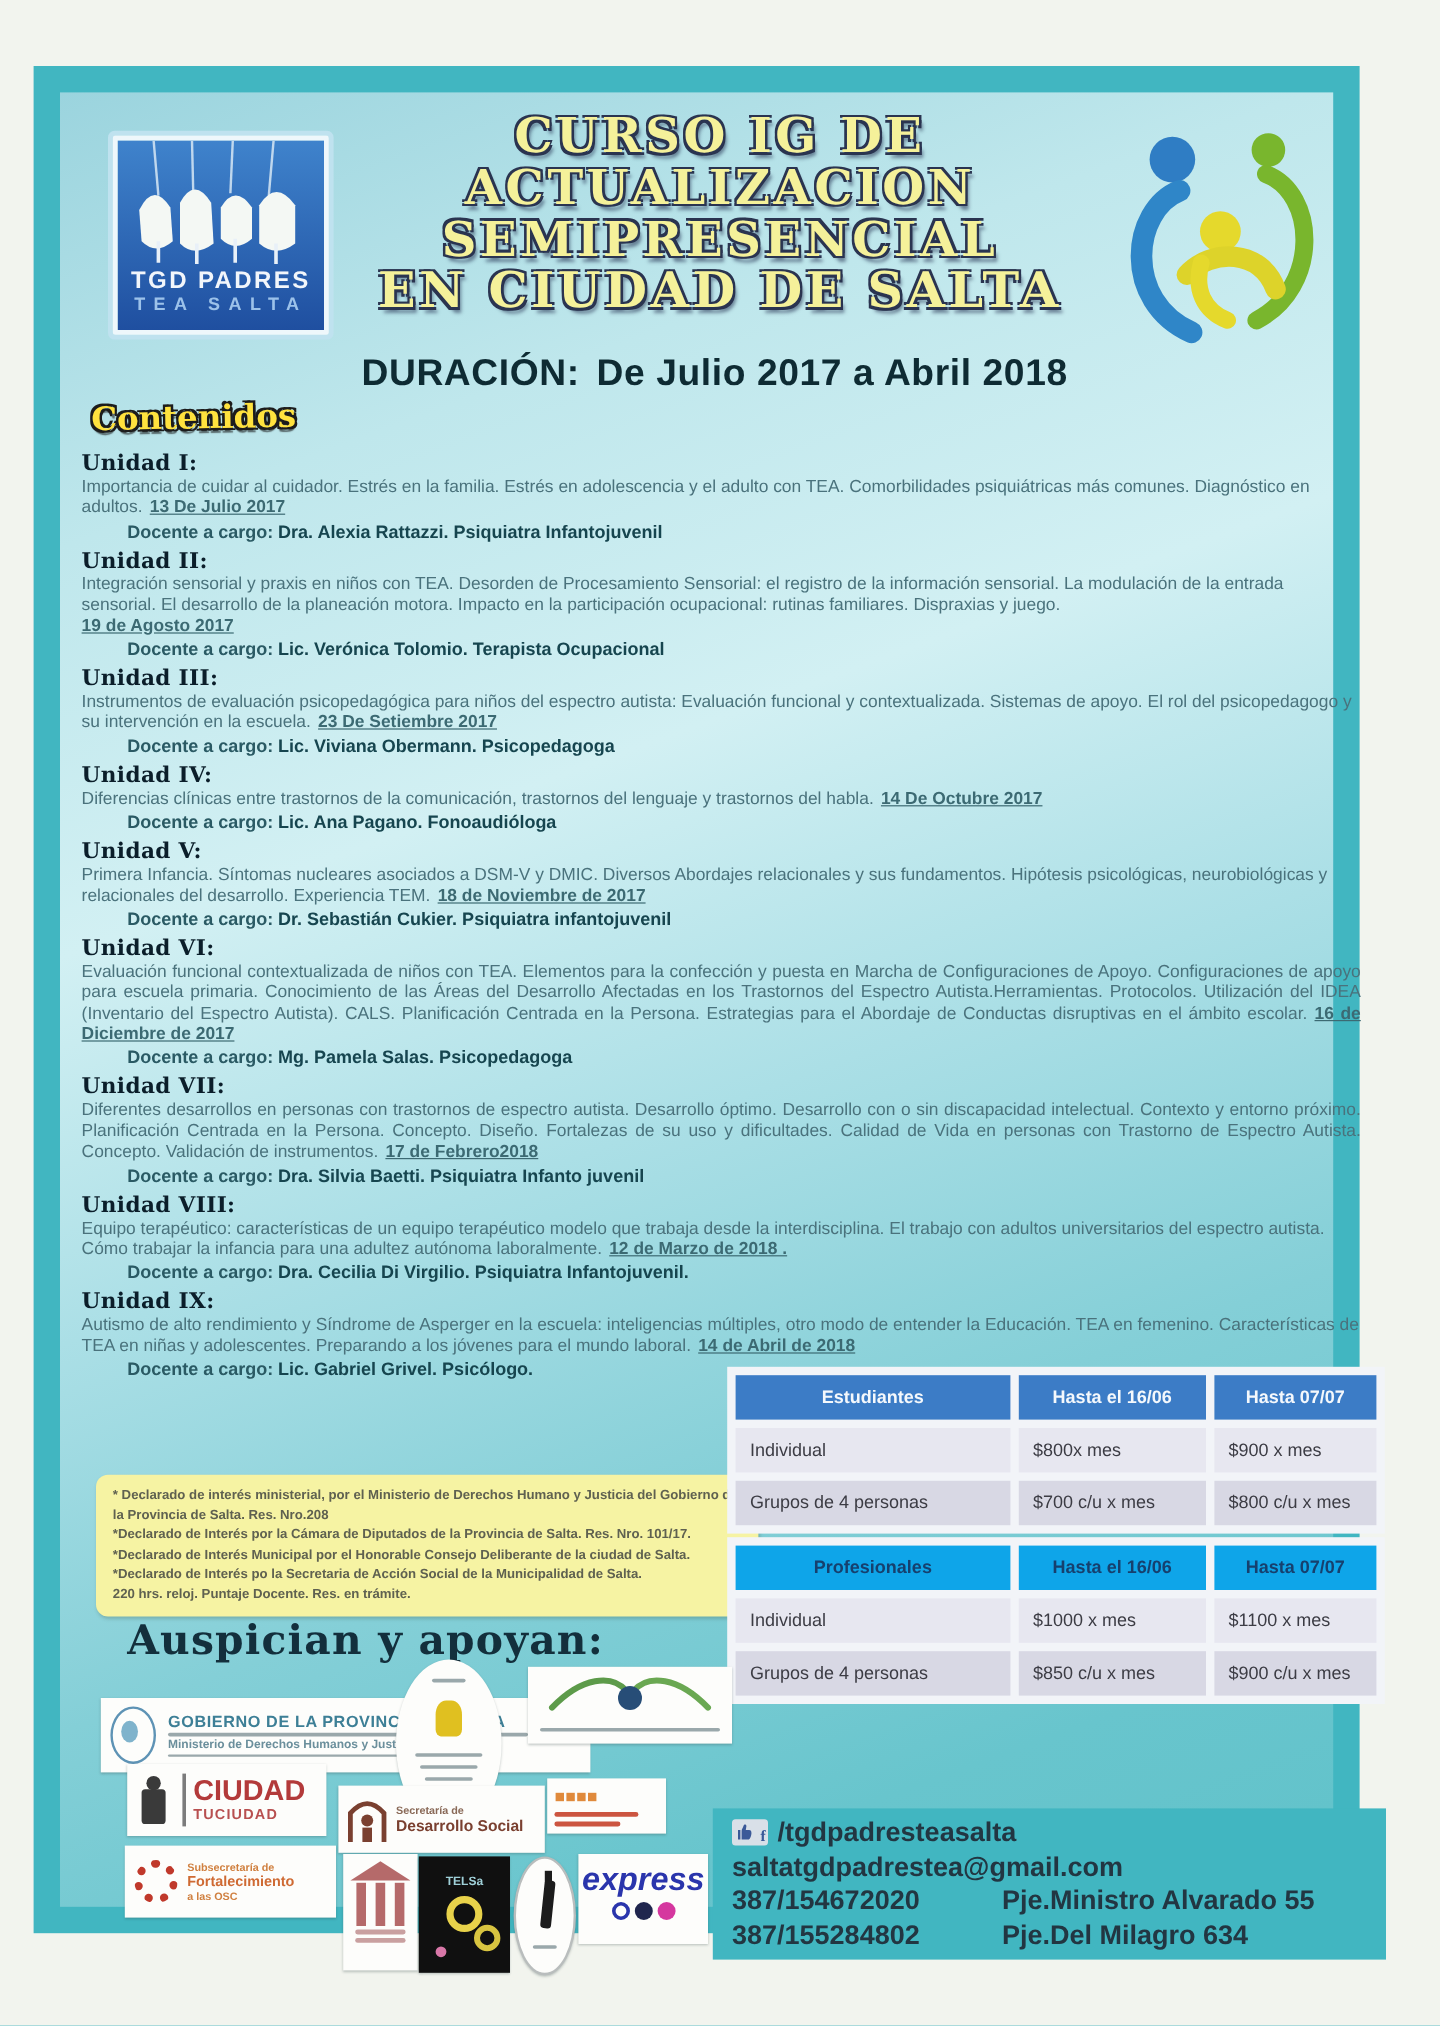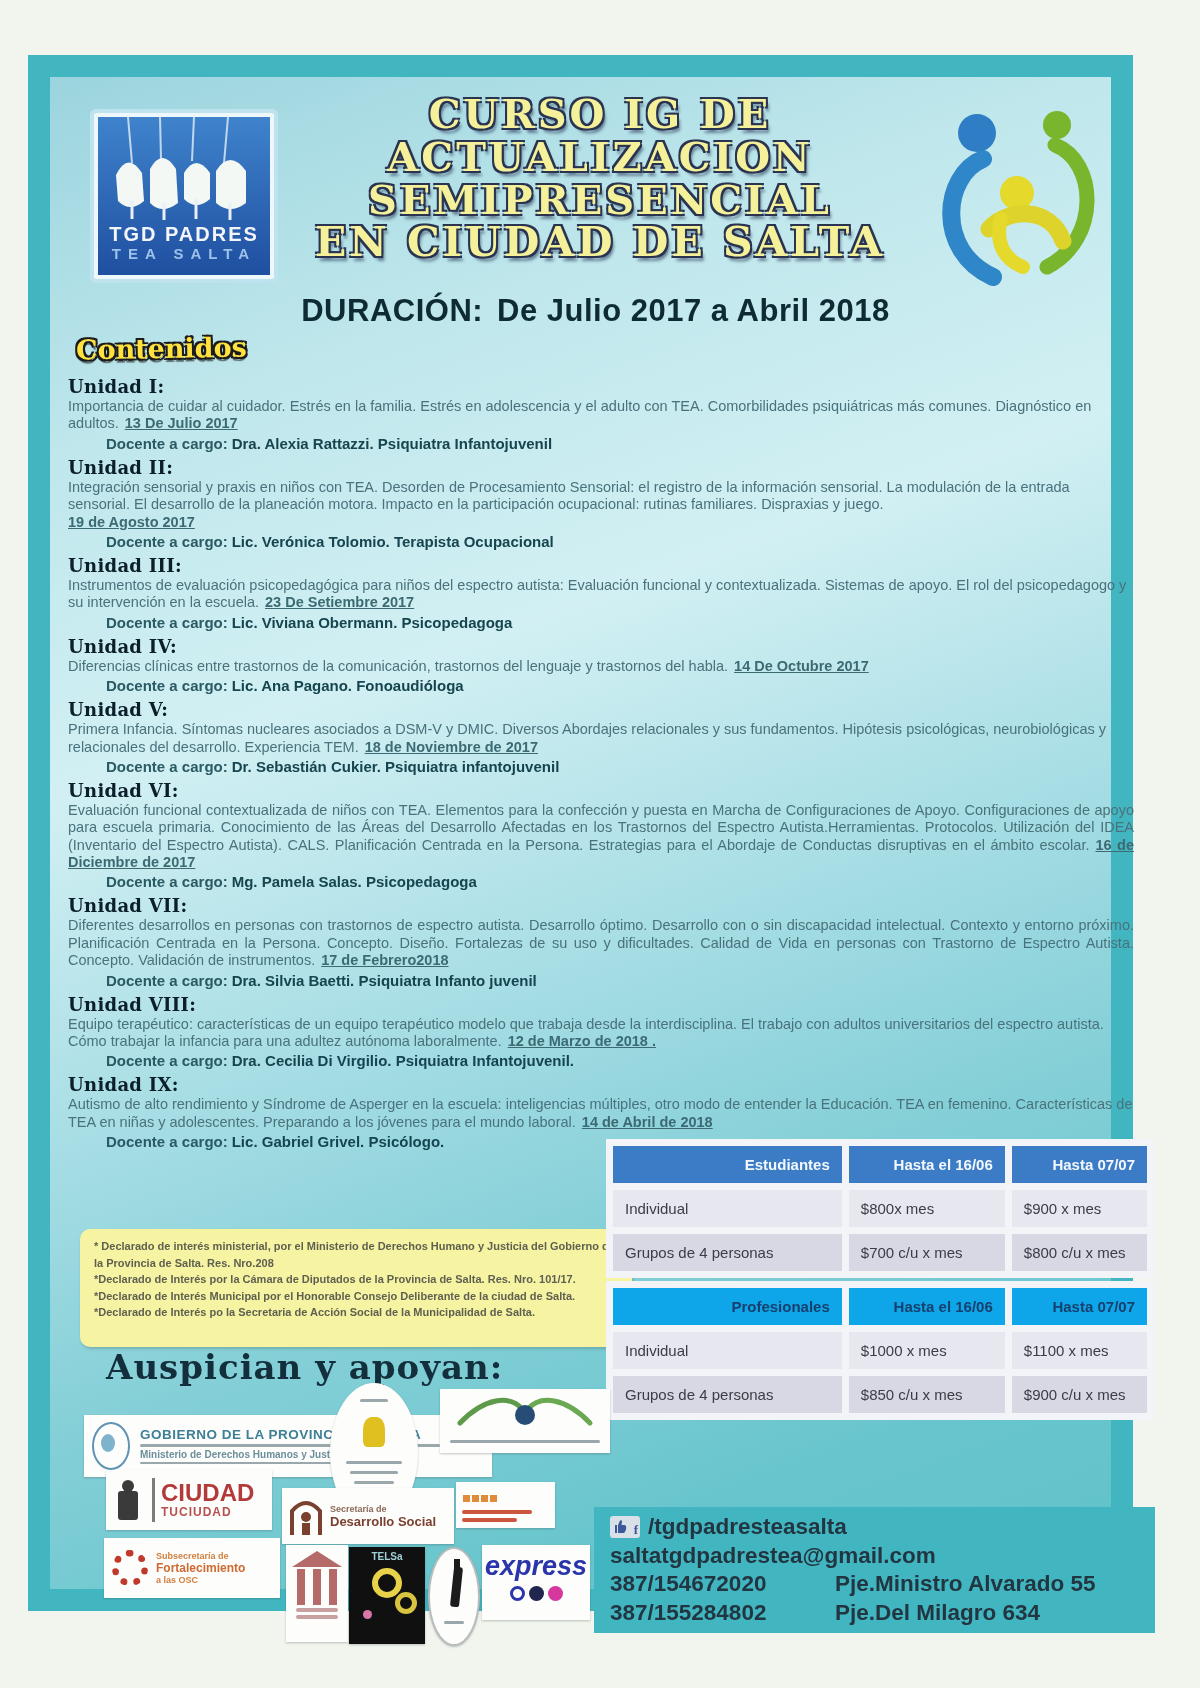--- a/index.html
+++ b/index.html
@@ -31,21 +31,21 @@
   .docente{margin:2px 0 3px 38px;font-size:15px;}
   .dlabel{font-weight:bold;color:#2a5a64;}
   .dname{font-weight:bold;color:#16454f;margin-left:4px;}
   
   .note{position:absolute;left:30px;top:1152px;width:552px;height:118px;background:#f6f3a3;border-radius:10px;
     box-shadow:1px 2px 3px rgba(60,80,60,.25);padding:9px 14px;box-sizing:border-box;}
   .note p{margin:0;font-size:11px;font-weight:bold;color:#5f6150;line-height:1.5;}
   
   .tables{position:absolute;left:556px;top:1062px;width:548px;}
   table.price{border-collapse:separate;border-spacing:7px;width:100%;background:#f2f4f8;margin-bottom:3px;}
-  table.price th{background:#3c7cc6;color:#f4f8fc;font-size:15px;text-align:right;padding:10px 12px;font-weight:bold;}
+  table.price th{background:#3c7cc6;color:#f4f8fc;font-size:15px;text-align:center;padding:10px 12px;font-weight:bold;}
   table.price.pro th{background:#0ea5e9;color:#16406e;}
   table.price td{font-size:15px;color:#3c3c44;padding:10px 12px;}
   table.price tr.r1 td{background:#e7e7f0;}
   table.price tr.r2 td{background:#d8d8e4;}
   .c1{width:44%;}.c2{width:30%;}.c3{width:26%;margin-left:12px;}
   
   .auspician{position:absolute;left:56px;top:1270px;font-family:"DejaVu Serif",serif;font-weight:bold;font-size:34px;color:#132f3c;letter-spacing:1px;}
   .lg{position:absolute;background:#fdfdfb;box-shadow:0 1px 2px rgba(50,70,70,.3);overflow:hidden;}
   .bar{background:#9aa8ab;height:3px;border-radius:2px;margin:2px 0;}
   .gob{left:34px;top:1338px;width:408px;height:62px;display:flex;align-items:center;padding:4px 8px;box-sizing:border-box;}
@@ -77,21 +77,21 @@
   .consejo .rb{background:#cc5540;height:4px;border-radius:2px;margin-top:4px;}
   .fort{left:54px;top:1461px;width:176px;height:60px;display:flex;align-items:center;padding:4px 8px;box-sizing:border-box;}
   .fort .ring{flex:none;width:36px;height:36px;border:7px dotted #c0392b;border-radius:50%;margin-right:8px;box-sizing:border-box;}
   .fort .f1{font-size:9px;font-weight:bold;color:#d08040;}
   .fort .f2{font-size:12px;font-weight:bold;color:#cf6a33;}
   .coop{left:236px;top:1468px;width:62px;height:97px;padding:6px 6px;box-sizing:border-box;text-align:center;}
   .coop .roof{width:0;height:0;border-left:25px solid transparent;border-right:25px solid transparent;border-bottom:16px solid #b56a6a;margin:0 auto;}
   .coop .cols{display:flex;justify-content:space-between;width:40px;margin:2px auto;height:36px;}
   .coop .cols div{width:8px;background:#b56a6a;}
   .coop .cb{background:#c9a0a0;height:4px;border-radius:2px;margin:3px 4px 0 4px;}
-  .telsa{left:299px;top:1470px;width:76px;height:97px;background:#101010;text-align:center;padding-top:4px;box-sizing:border-box;}
+  .telsa{left:299px;top:1470px;width:76px;height:97px;background:#101010;text-align:center;padding-top:16px;box-sizing:border-box;}
   .telsa .tx{font-size:10px;font-weight:bold;color:#9fd0d8;}
   .telsa .w1{width:30px;height:30px;border:6px solid #e8d24a;border-radius:50%;margin:6px auto 0 auto;box-sizing:border-box;}
   .telsa .w2{width:22px;height:22px;border:5px solid #d8c440;border-radius:50%;margin:-6px 8px 0 auto;box-sizing:border-box;}
   .telsa .p1{width:9px;height:9px;background:#d877a8;border-radius:50%;margin:-4px auto 0 14px;}
   .bottle{left:378px;top:1470px;width:52px;height:99px;border-radius:50%;border:2px solid #b9bdbd;box-sizing:border-box;}
   .bottle .b{position:absolute;left:22px;top:18px;width:9px;height:40px;background:#1c1c1c;border-radius:3px;transform:rotate(6deg);}
   .bottle .cap{position:absolute;left:24px;top:10px;width:6px;height:10px;background:#1c1c1c;}
   .bottle .tb{position:absolute;left:14px;right:14px;bottom:18px;}
   .express{left:432px;top:1468px;width:108px;height:75px;text-align:center;padding-top:8px;box-sizing:border-box;}
   .express .ex{font-size:27px;font-weight:bold;font-style:italic;color:#2a35ac;line-height:1;}
@@ -211,20 +211,21 @@
         <p class="ubody"><span>Autismo de alto rendimiento y Síndrome de Asperger en la escuela: inteligencias múltiples, otro modo de entender la Educación. TEA en femenino. Características de TEA en niñas y adolescentes. Preparando a los jóvenes para el mundo laboral.</span><span class="udate">14 de Abril de 2018</span></p>
         <p class="docente"><span class="dlabel">Docente a cargo:</span><span class="dname">Lic. Gabriel Grivel. Psicólogo.</span></p>
       </div>
     </div>
 
     <div class="note">
       <p>* Declarado de interés ministerial, por el Ministerio de Derechos Humano y Justicia del Gobierno de la Provincia de Salta. Res. Nro.208</p>
       <p>*Declarado de Interés por la Cámara de Diputados de la Provincia de Salta. Res. Nro. 101/17.</p>
       <p>*Declarado de Interés Municipal por el Honorable Consejo Deliberante de la ciudad de Salta.</p>
       <p>*Declarado de Interés po la Secretaria de Acción Social de la Municipalidad de Salta.</p>
+      <p>220 hrs. reloj. Puntaje Docente. Res. en trámite.</p>
     </div>
 
     <div class="tables">
       <table class="price">
         <thead>
             <tr>
           <th class="c1">Estudiantes</th>
           <th class="c2">Hasta el 16/06</th>
           <th class="c3">Hasta 07/07</th>
         </tr>

